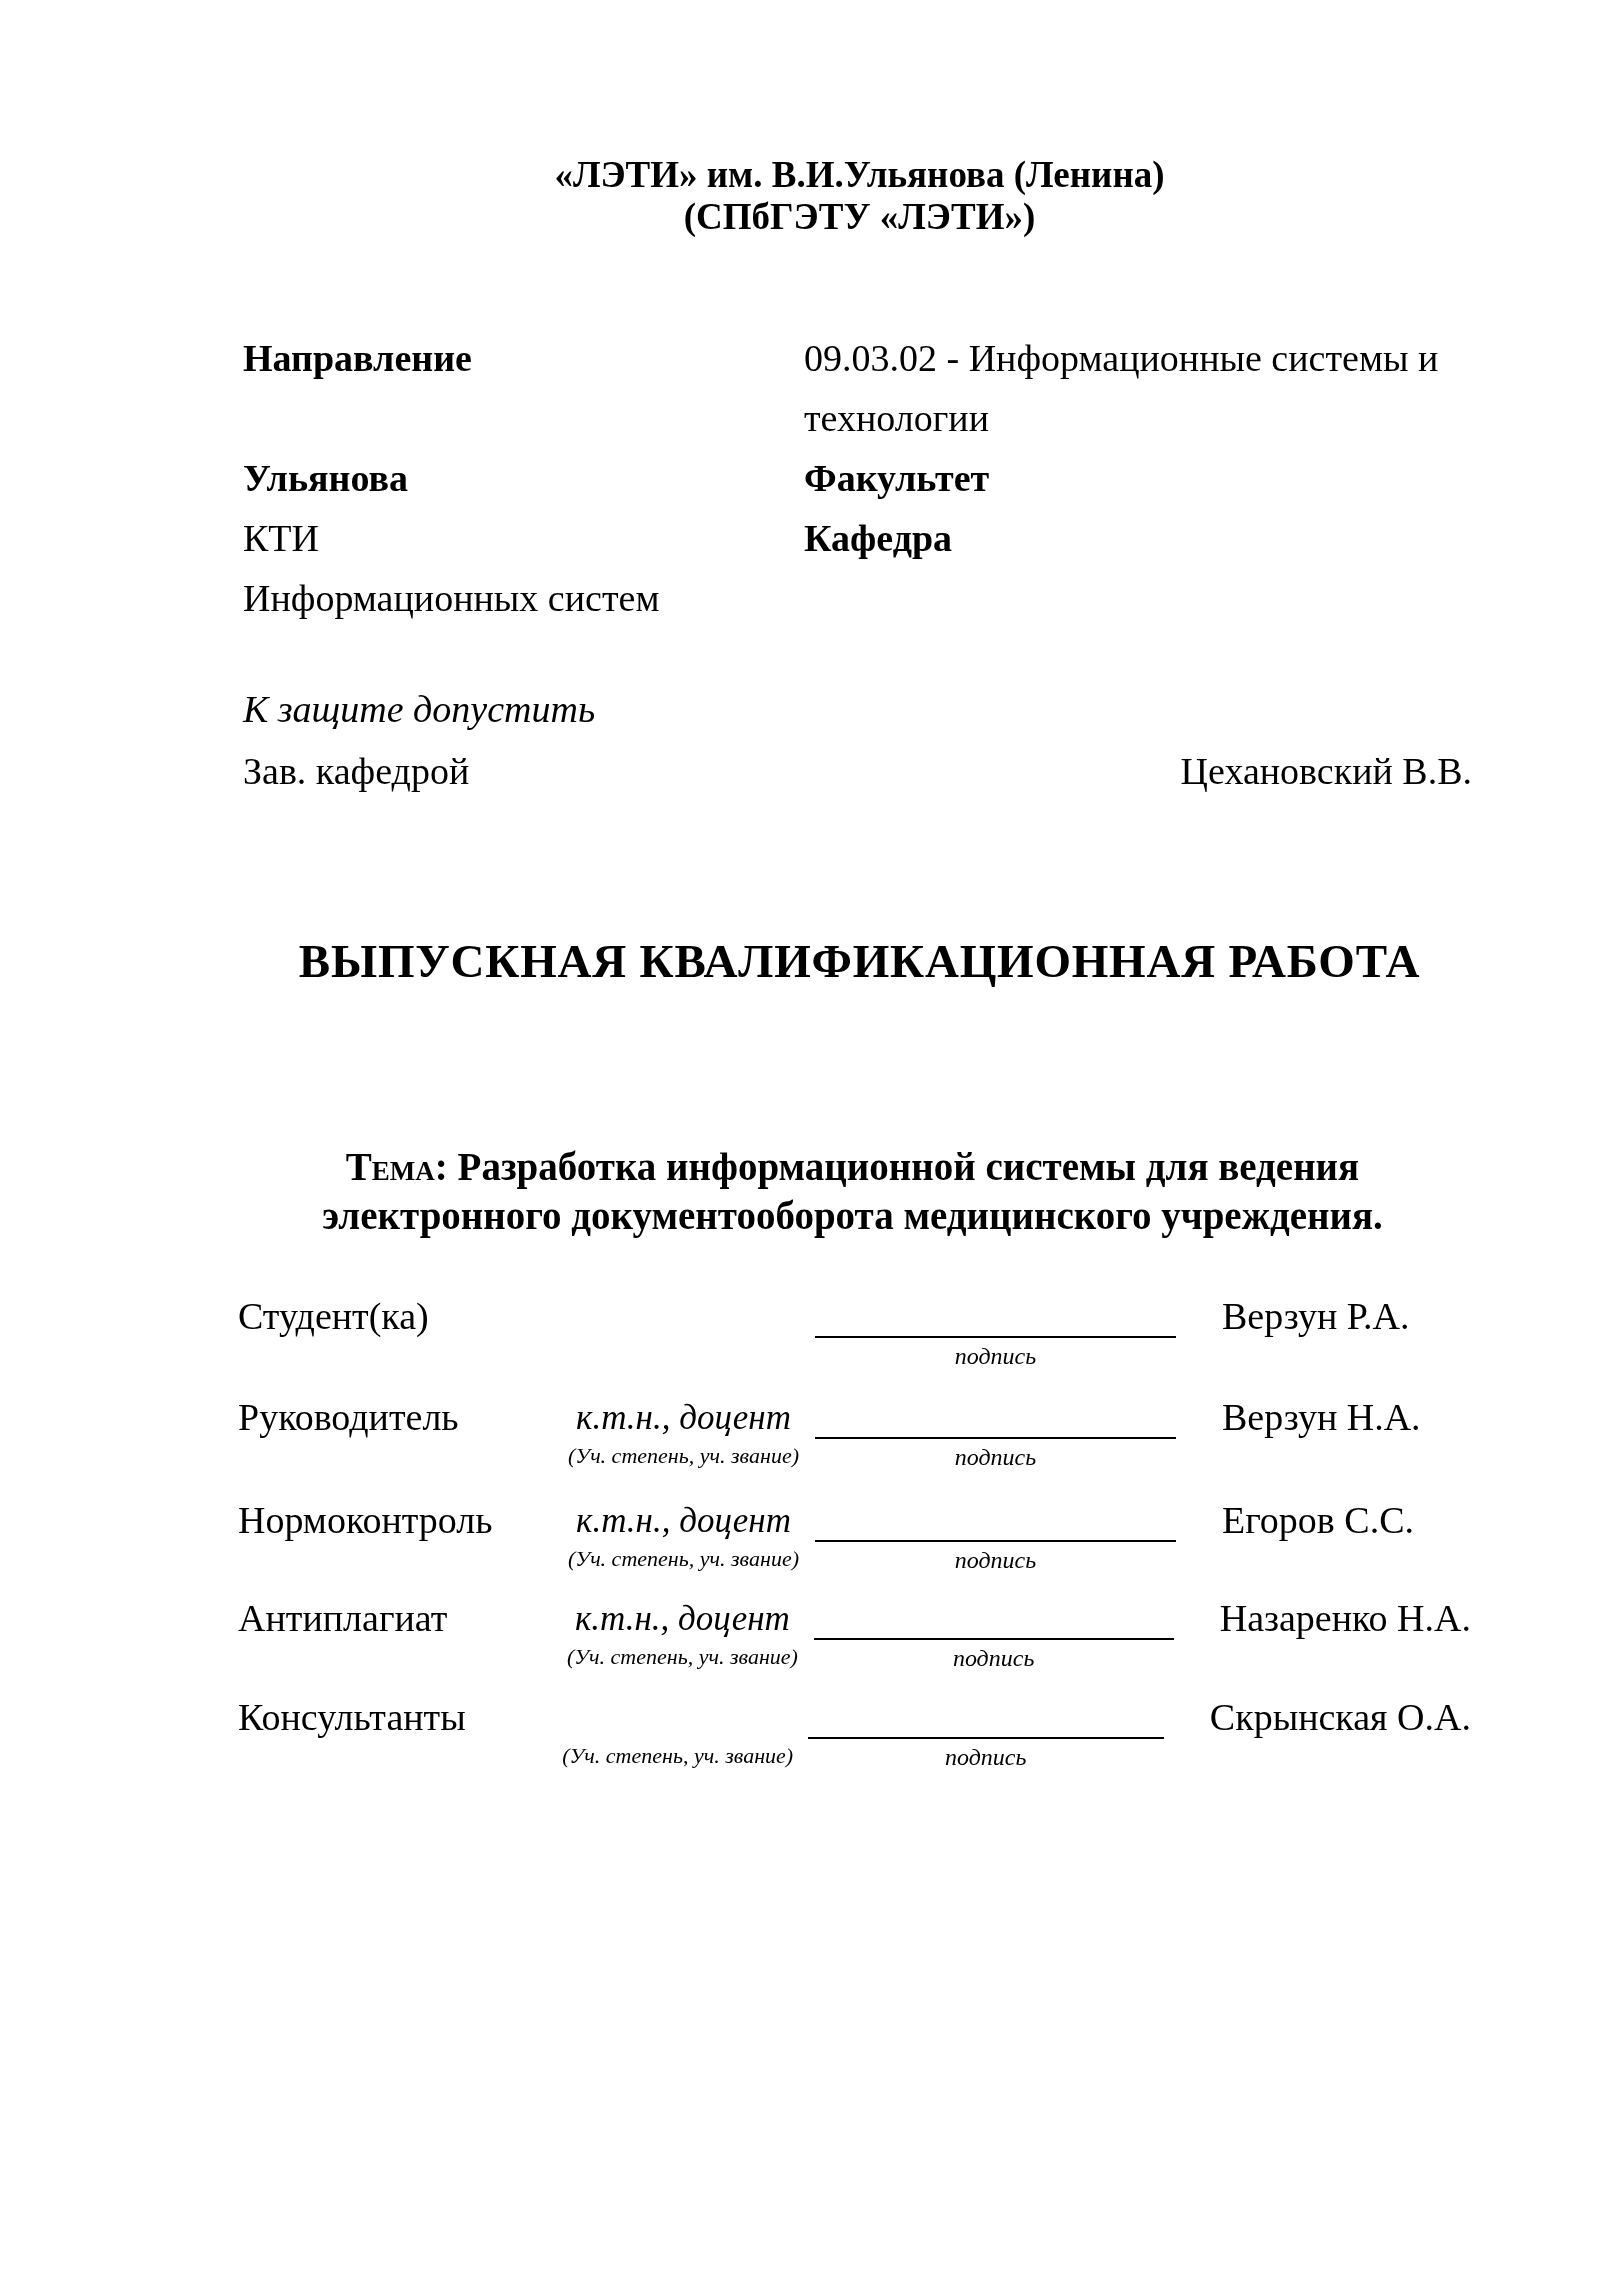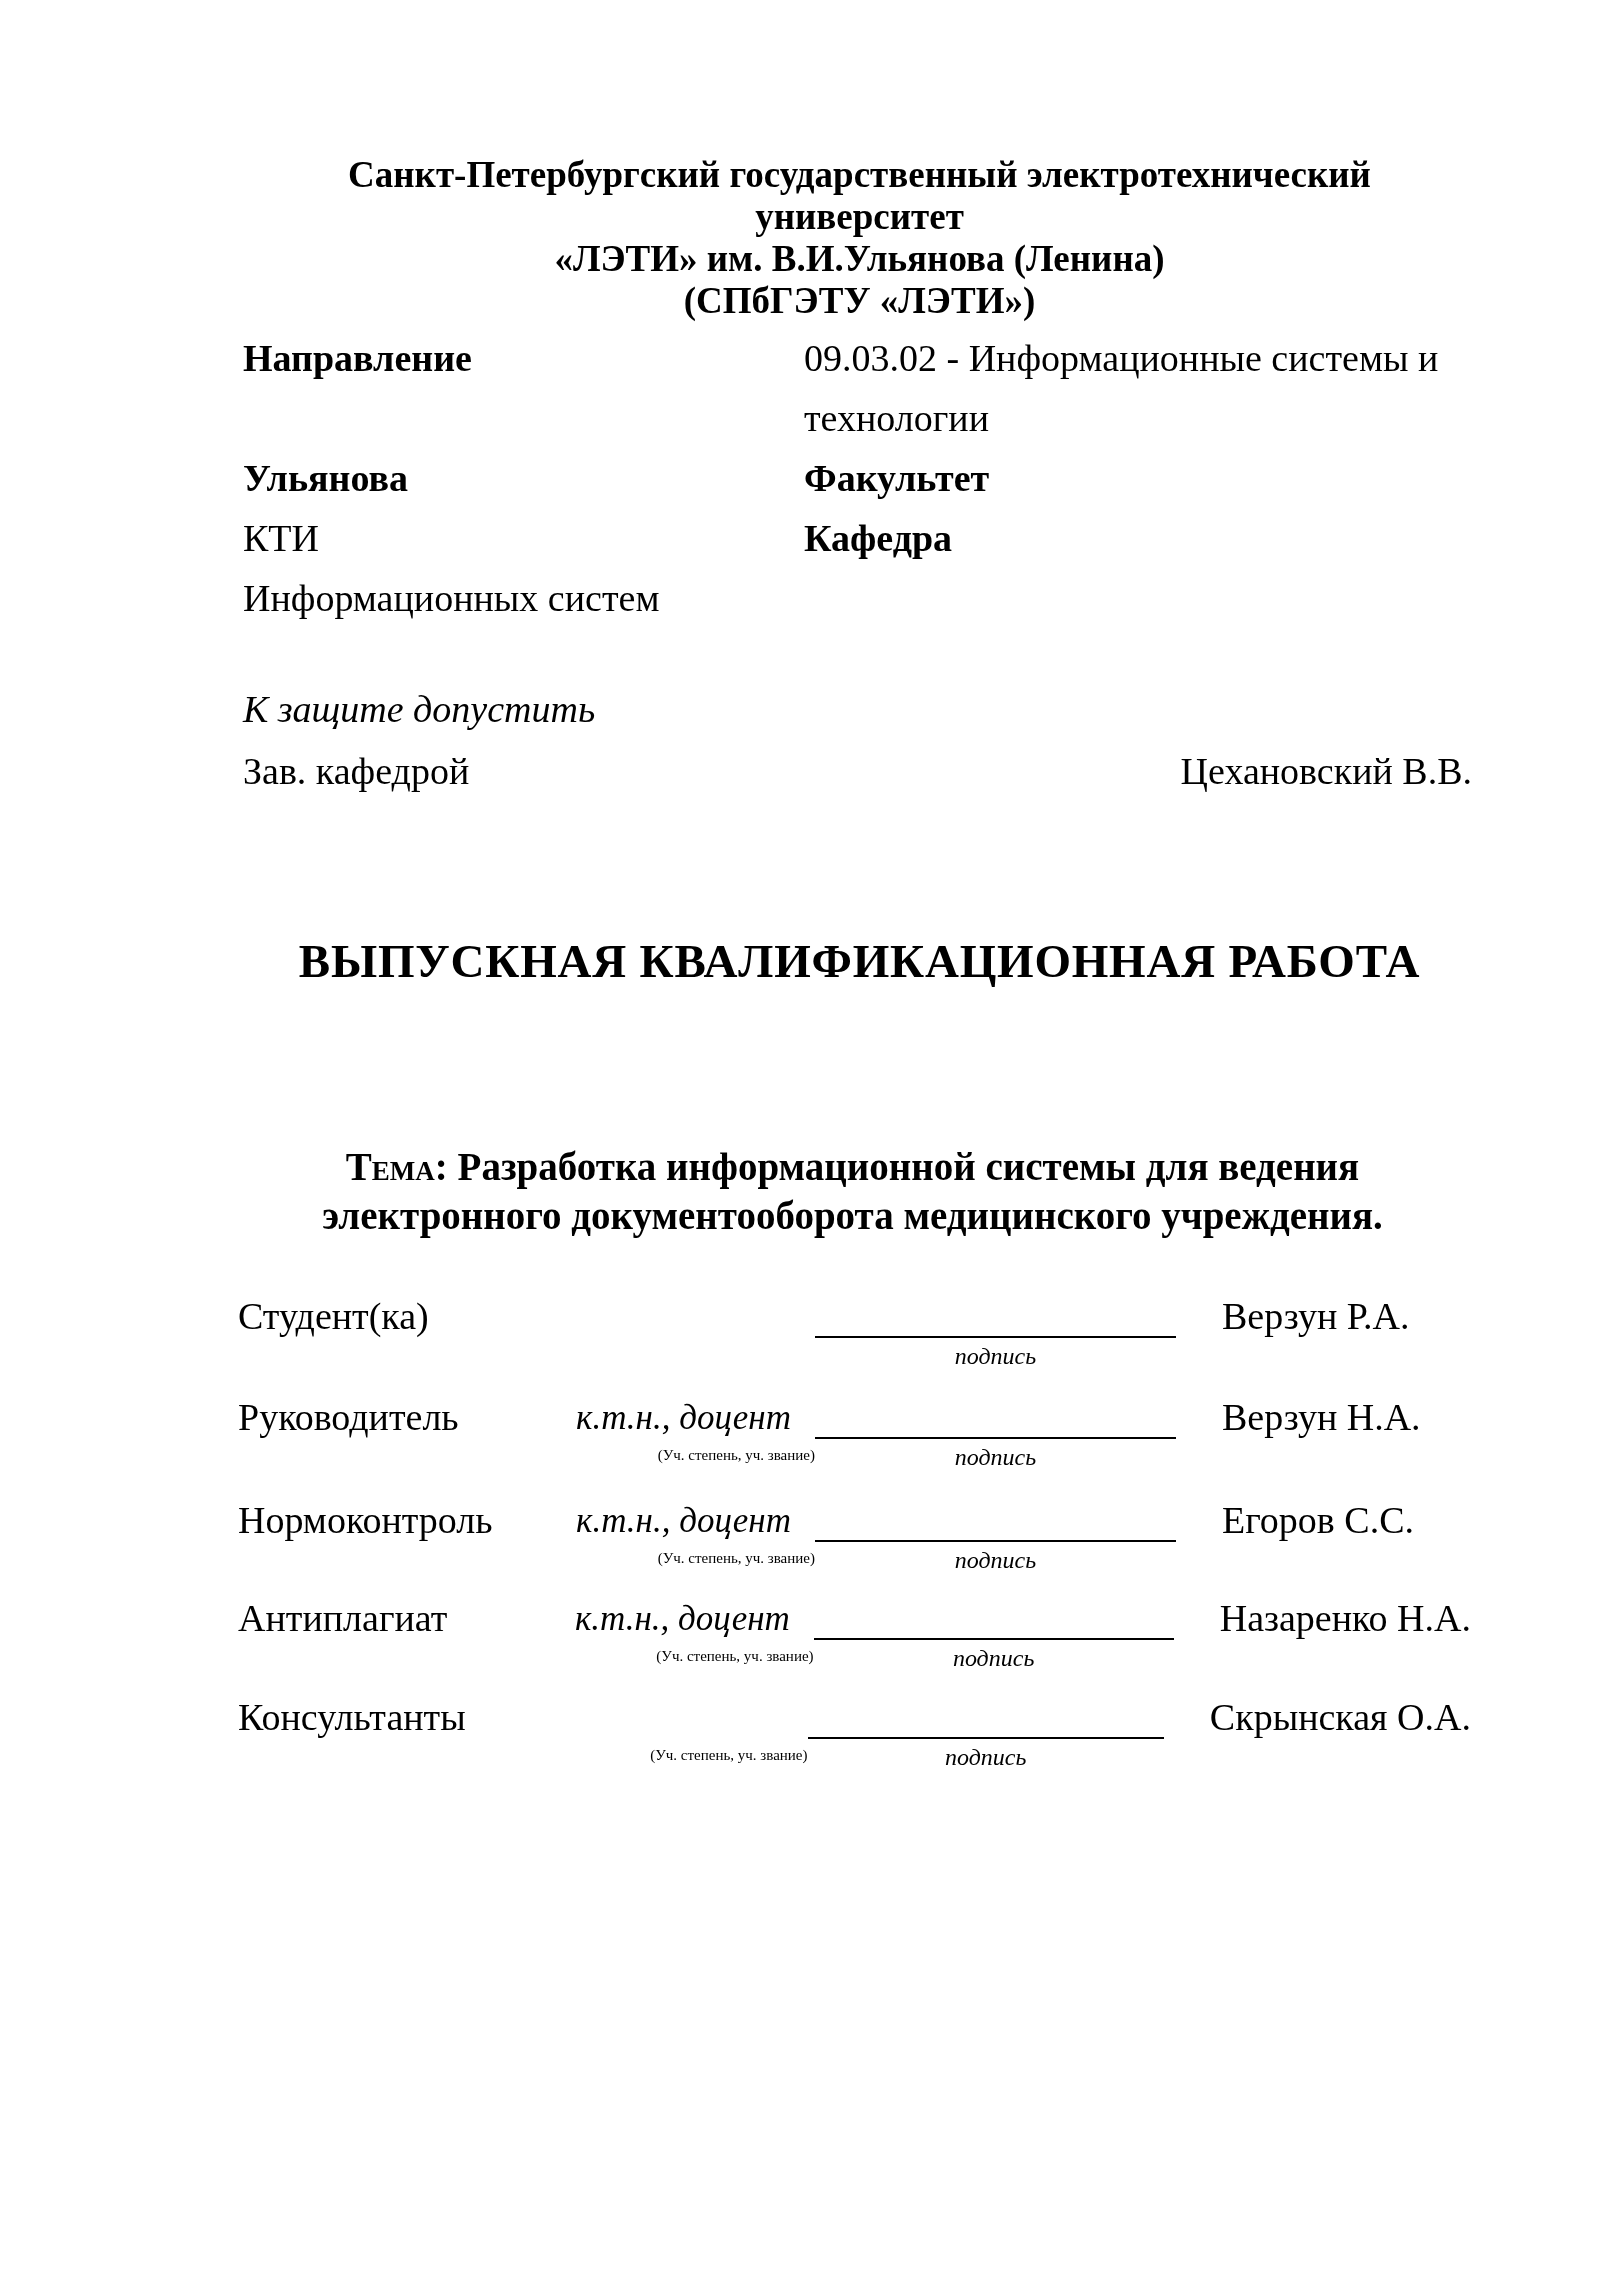--- a/index.html
+++ b/index.html
@@ -70,41 +70,40 @@
     display: flex; align-items: flex-start;
   }
   .sig-row.r0 { top: 1297px; }
   .sig-row.r1 { top: 1398px; }
   .sig-row.r2 { top: 1501px; }
   .sig-row.r3 { top: 1599px; }
   .sig-row.r4 { top: 1698px; }
   .sig-role  { width: 314px; font-size: 38px; line-height: 39px; }
   .sig-degree { width: 263px; text-align: center; }
   .sig-degree-text { font-size: 35px; font-style: italic; line-height: 39px; height: 39px; white-space: nowrap; }
-  .sig-degree-caption { font-size: 15px; line-height: 25px; margin-top: 6.3px; white-space: nowrap; text-align: right; }
+  .sig-degree-caption { font-size: 22px; font-style: italic; line-height: 25px; margin-top: 6.3px; white-space: nowrap; }
   .sig-line-col { width: 361px; }
   .sig-rule { height: 39px; border-bottom: 2.4px solid #000; }
   .sig-podpis { font-size: 24px; font-style: italic; line-height: 27px; margin-top: 4.7px; text-align: center; }
   .sig-name { flex: 1; padding-left: 46px; font-size: 38px; line-height: 39px; white-space: nowrap; }
 
   
   .footer {
     position: absolute;
     top: 1832px; left: 243px; width: 1233px;
     text-align: center;
     font-size: 38px; line-height: 61px;
   }
 </style>
 </head>
 <body>
 
 <div class="page">
 
   <div class="header">
-    <div>Санкт-Петербургский государственный электротехнический университет</div>
     <div>«ЛЭТИ» им. В.И.Ульянова (Ленина)</div>
     <div>(СПбГЭТУ «ЛЭТИ»)</div>
   </div>
 
   <div class="requisites">
     <div class="req-label">Направление</div>
     <div class="req-value">09.03.02 - Информационные системы и технологии</div>
     <div class="req-label">Ульянова</div>
     <div class="req-label">Факультет</div>
     <div class="req-value">КТИ</div>

